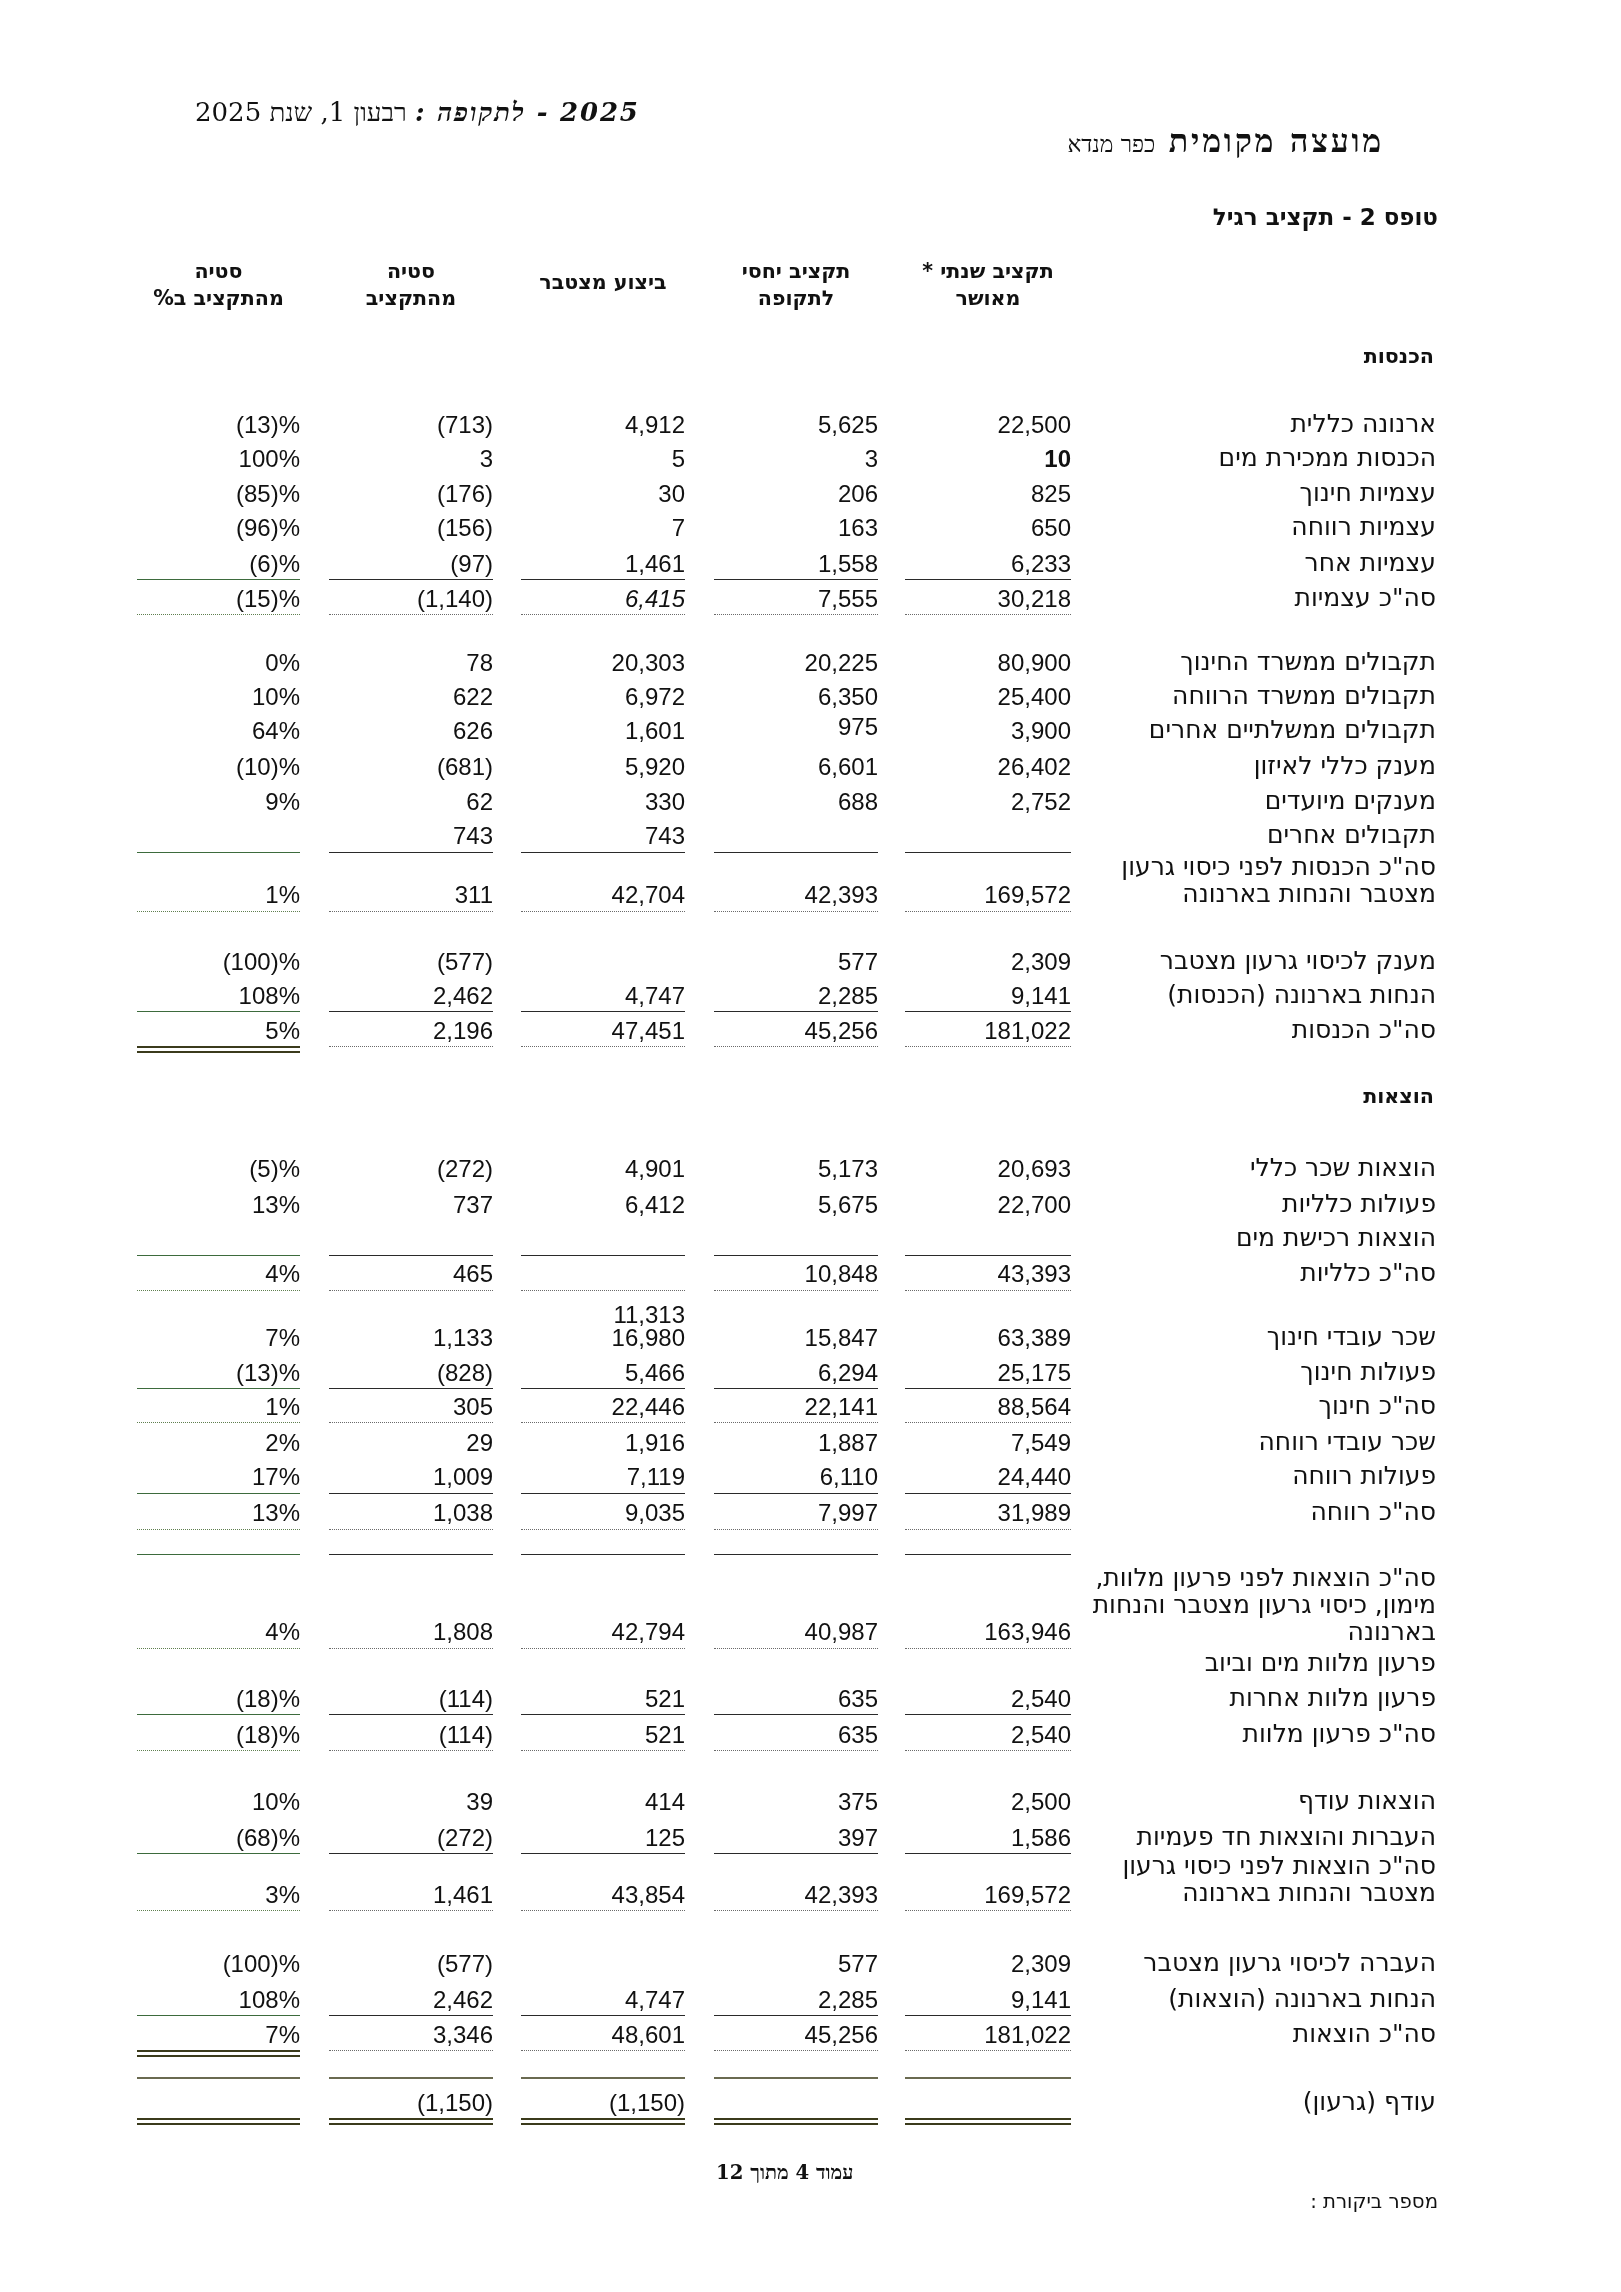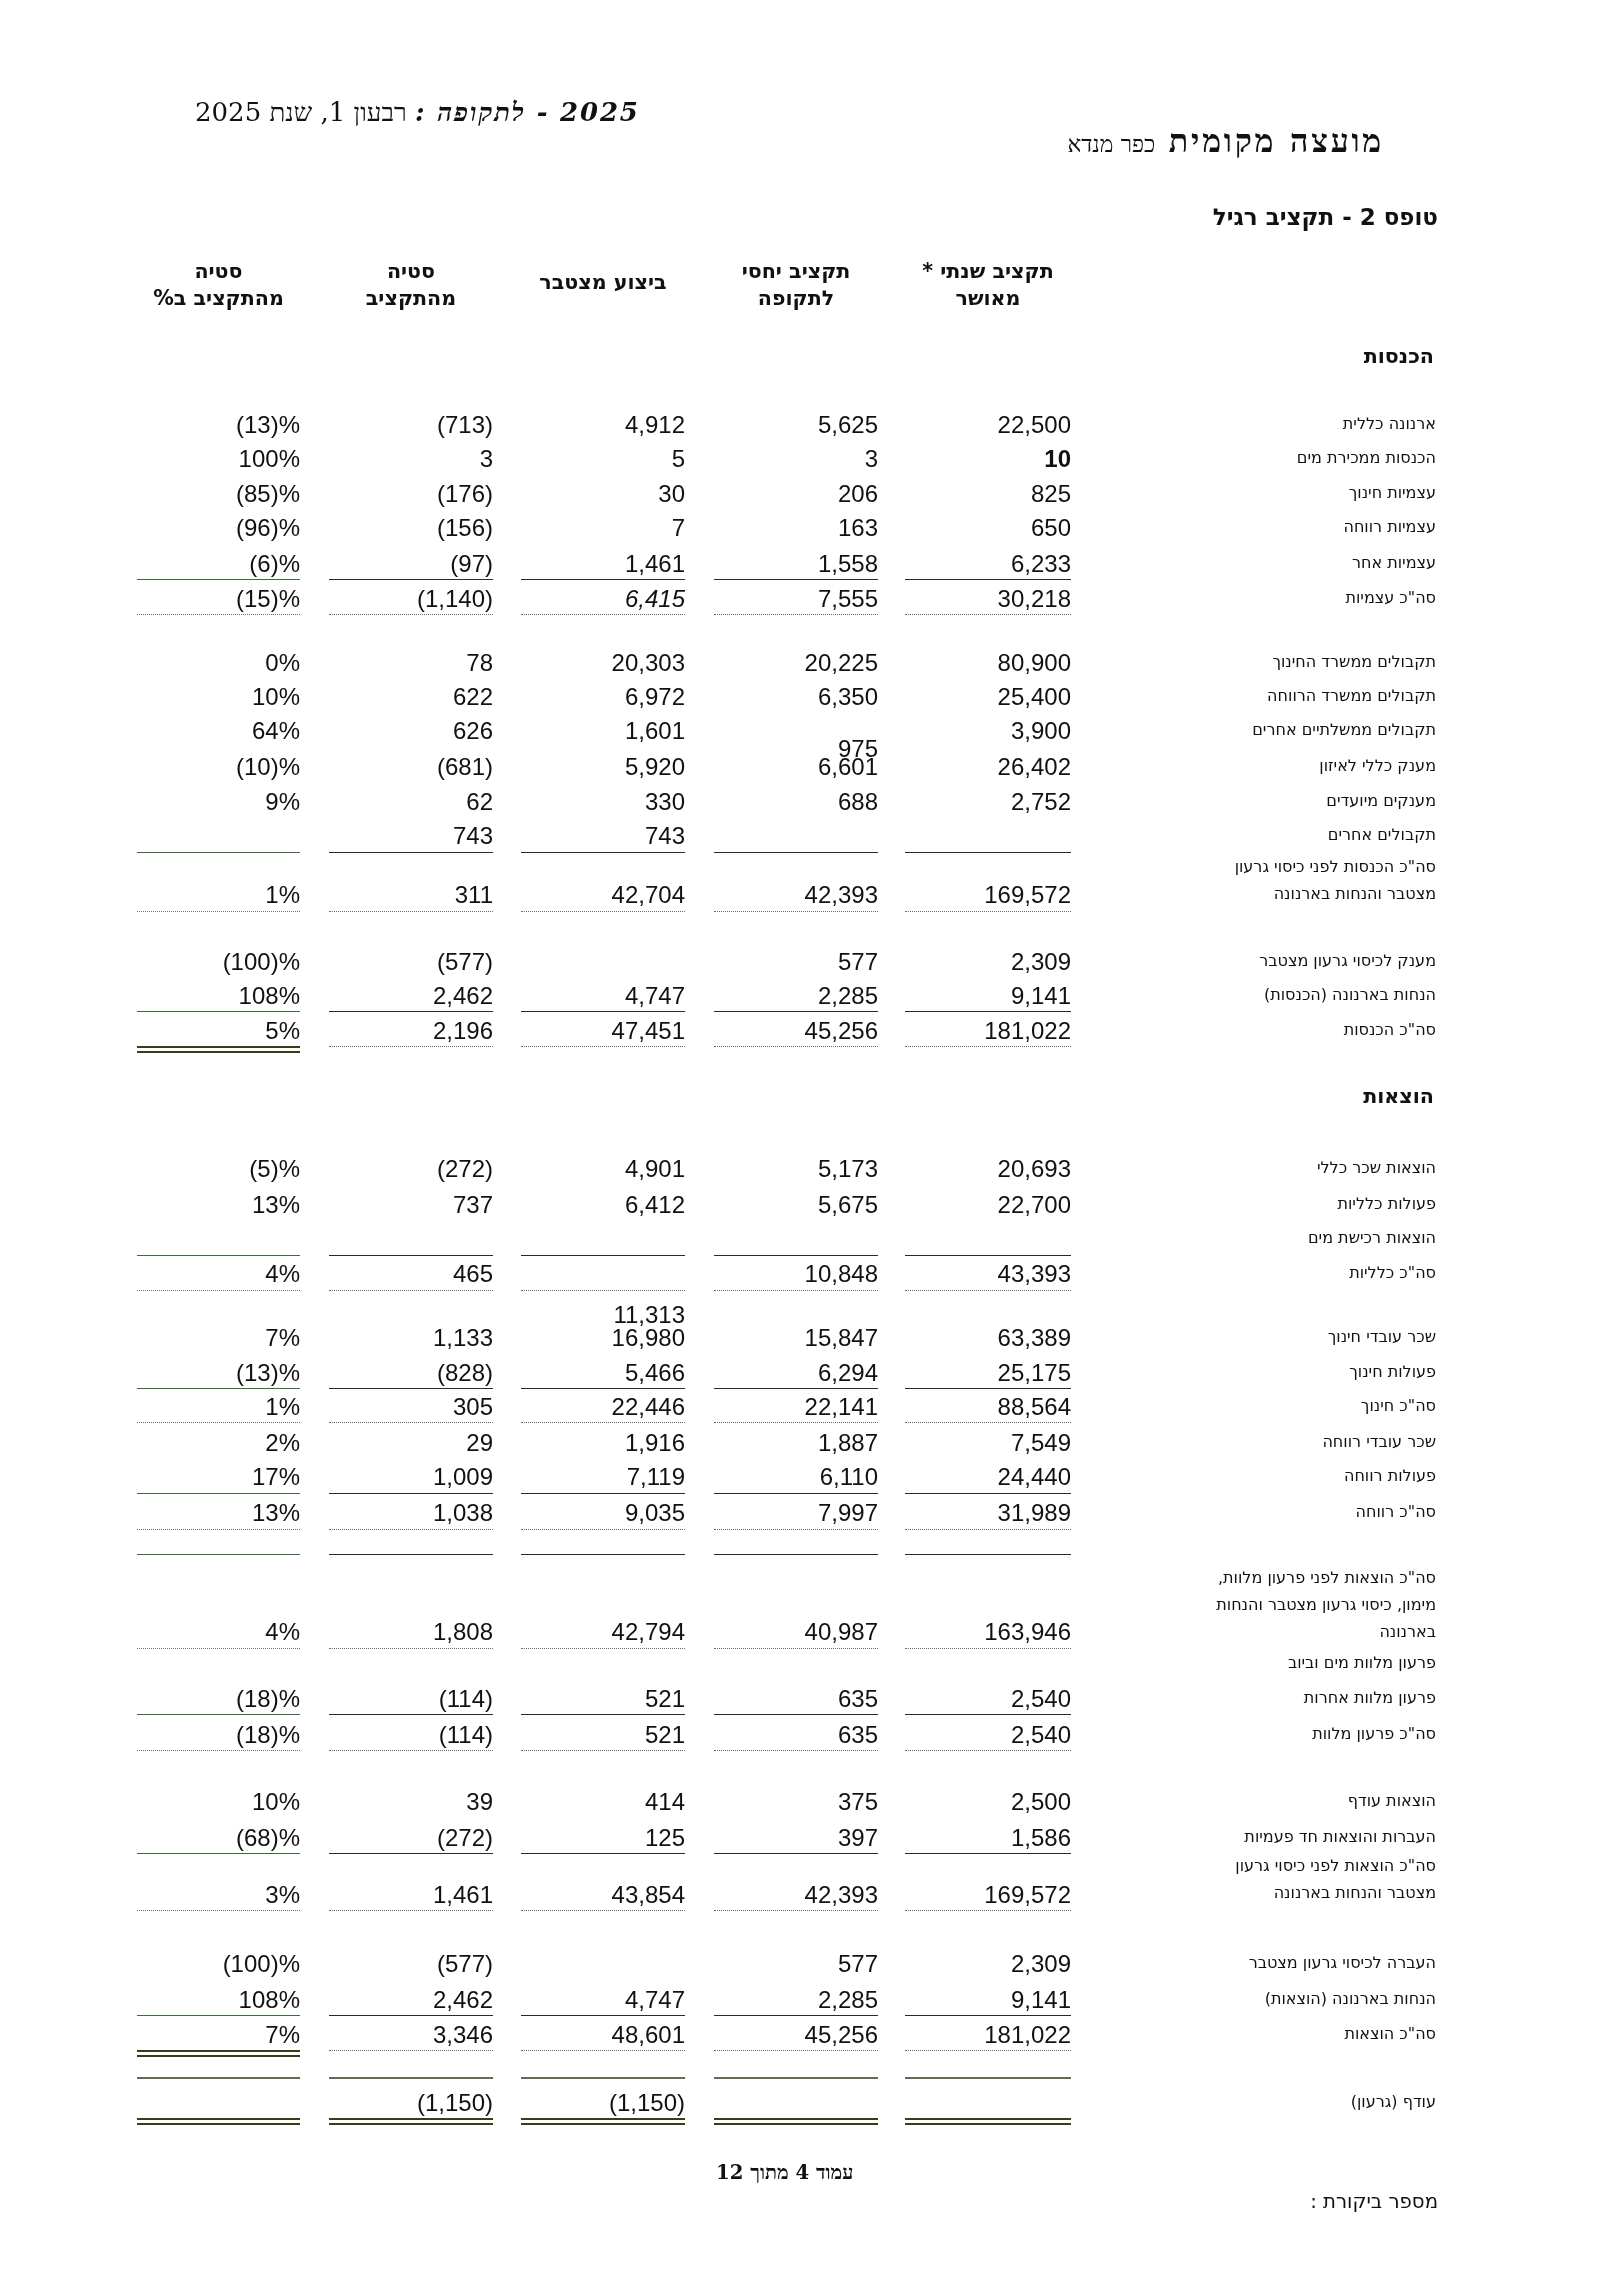--- a/index.html
+++ b/index.html
@@ -6,21 +6,21 @@
   body { width:1622px; height:2293px; position:relative; overflow:hidden; color:#111; }
   .abs { position:absolute; }
   .hdr-title { right:238px; top:90px; font-family:"DejaVu Serif", serif; direction:rtl; white-space:nowrap;margin-top:32px; }
   .hdr-title .big { font-size:32px; font-weight:bold; letter-spacing:2.7px; }
   .hdr-title .small { font-size:23px; margin-right:9px; }
   .hdr-period { left:195px; top:97px; font-family:"DejaVu Serif", serif; direction:rtl; white-space:nowrap; font-size:26px; }
   .hdr-period .bold { font-weight:bold; font-style:italic; letter-spacing:1.8px; }
   .form-title { right:184px; top:204px; font-family:"DejaVu Sans", sans-serif; font-weight:bold; font-size:23px; direction:rtl; white-space:nowrap; }
   .colhead { font-family:"DejaVu Sans", sans-serif; font-weight:bold; font-size:20.6px; text-align:center; direction:rtl; line-height:27px; white-space:nowrap; }
   .section { right:188px; font-family:"DejaVu Sans", sans-serif; font-weight:bold; font-size:20.6px; direction:rtl; }
-  .row-label { right:186px; font-family:"DejaVu Sans", sans-serif; font-size:16px; direction:rtl; text-align:right; line-height:27px; white-space:nowrap; }
+  .row-label { right:186px; font-family:"DejaVu Sans", sans-serif; font-size:25px; direction:rtl; text-align:right; line-height:27px; white-space:nowrap; }
   .num { font-family:"Liberation Sans", sans-serif; font-size:24px; text-align:right; white-space:nowrap; line-height:29px; }
   .c0 { left:905px; width:166px; }
   .c1 { left:714px; width:164px; }
   .c2 { left:521px; width:164px; }
   .c3 { left:329px; width:164px; }
   .c4 { left:137px; width:163px; }
   .ln { position:absolute; height:0; }
   .solid { border-top:1.8px solid #2a2a2a; }
   .solid.g { border-top-color:#3d6b3d; }
   .dotted { border-top:1.8px dotted #6a6a6a; }
@@ -156,21 +156,21 @@
       <div class="abs num" style="left: 714px; width: 164px; top: 682px;">6,350</div>
       <div class="abs num" style="left: 521px; width: 164px; top: 682px;">6,972</div>
       <div class="abs num" style="left: 329px; width: 164px; top: 682px;">622</div>
       <div class="abs num" style="left: 137px; width: 163px; top: 682px;">10%</div>
     </div>
     <div>
       <div class="abs row-label" style="top: 716px;">
         <div>תקבולים ממשלתיים אחרים</div>
       </div>
       <div class="abs num" style="left: 905px; width: 166px; top: 716px;">3,900</div>
-      <div class="abs num" style="left: 714px; width: 164px; top: 734px;">975</div>
+      <div class="abs num" style="left: 714px; width: 164px; top: 712px;">975</div>
       <div class="abs num" style="left: 521px; width: 164px; top: 716px;">1,601</div>
       <div class="abs num" style="left: 329px; width: 164px; top: 716px;">626</div>
       <div class="abs num" style="left: 137px; width: 163px; top: 716px;">64%</div>
     </div>
     <div>
       <div class="abs row-label" style="top: 752px;">
         <div>מענק כללי לאיזון</div>
       </div>
       <div class="abs num" style="left: 905px; width: 166px; top: 752px;">26,402</div>
       <div class="abs num" style="left: 714px; width: 164px; top: 752px;">6,601</div>

